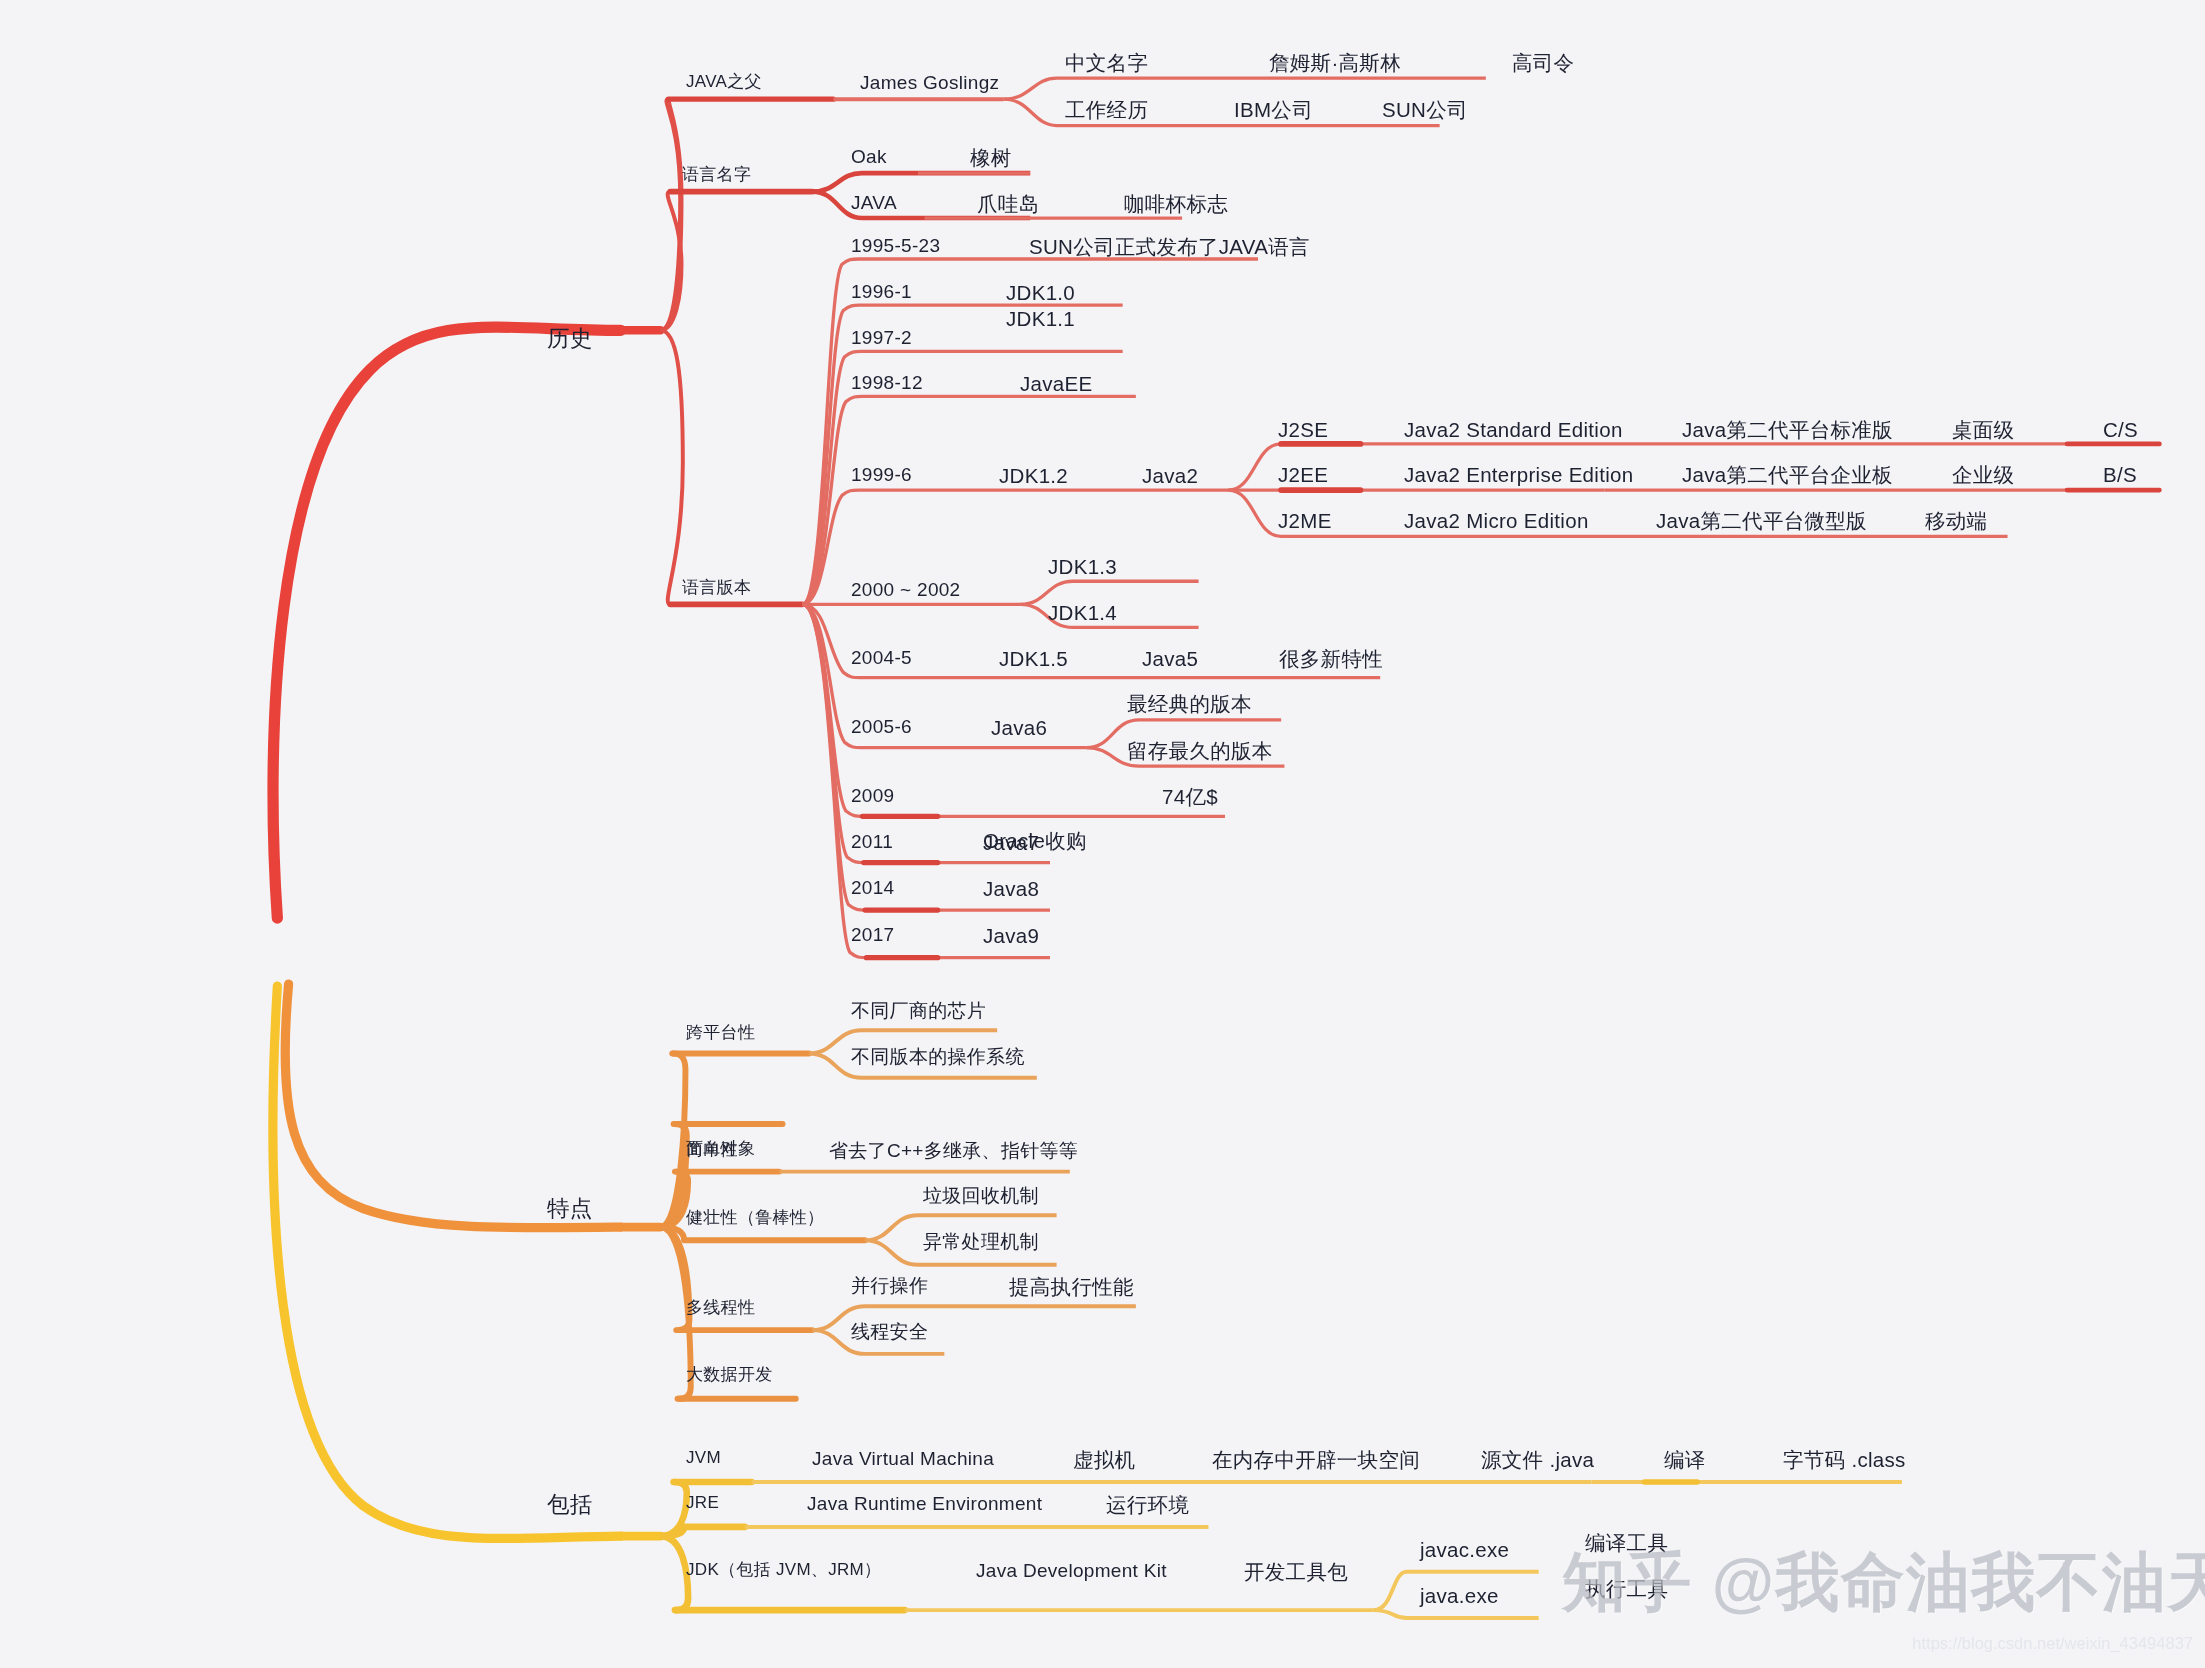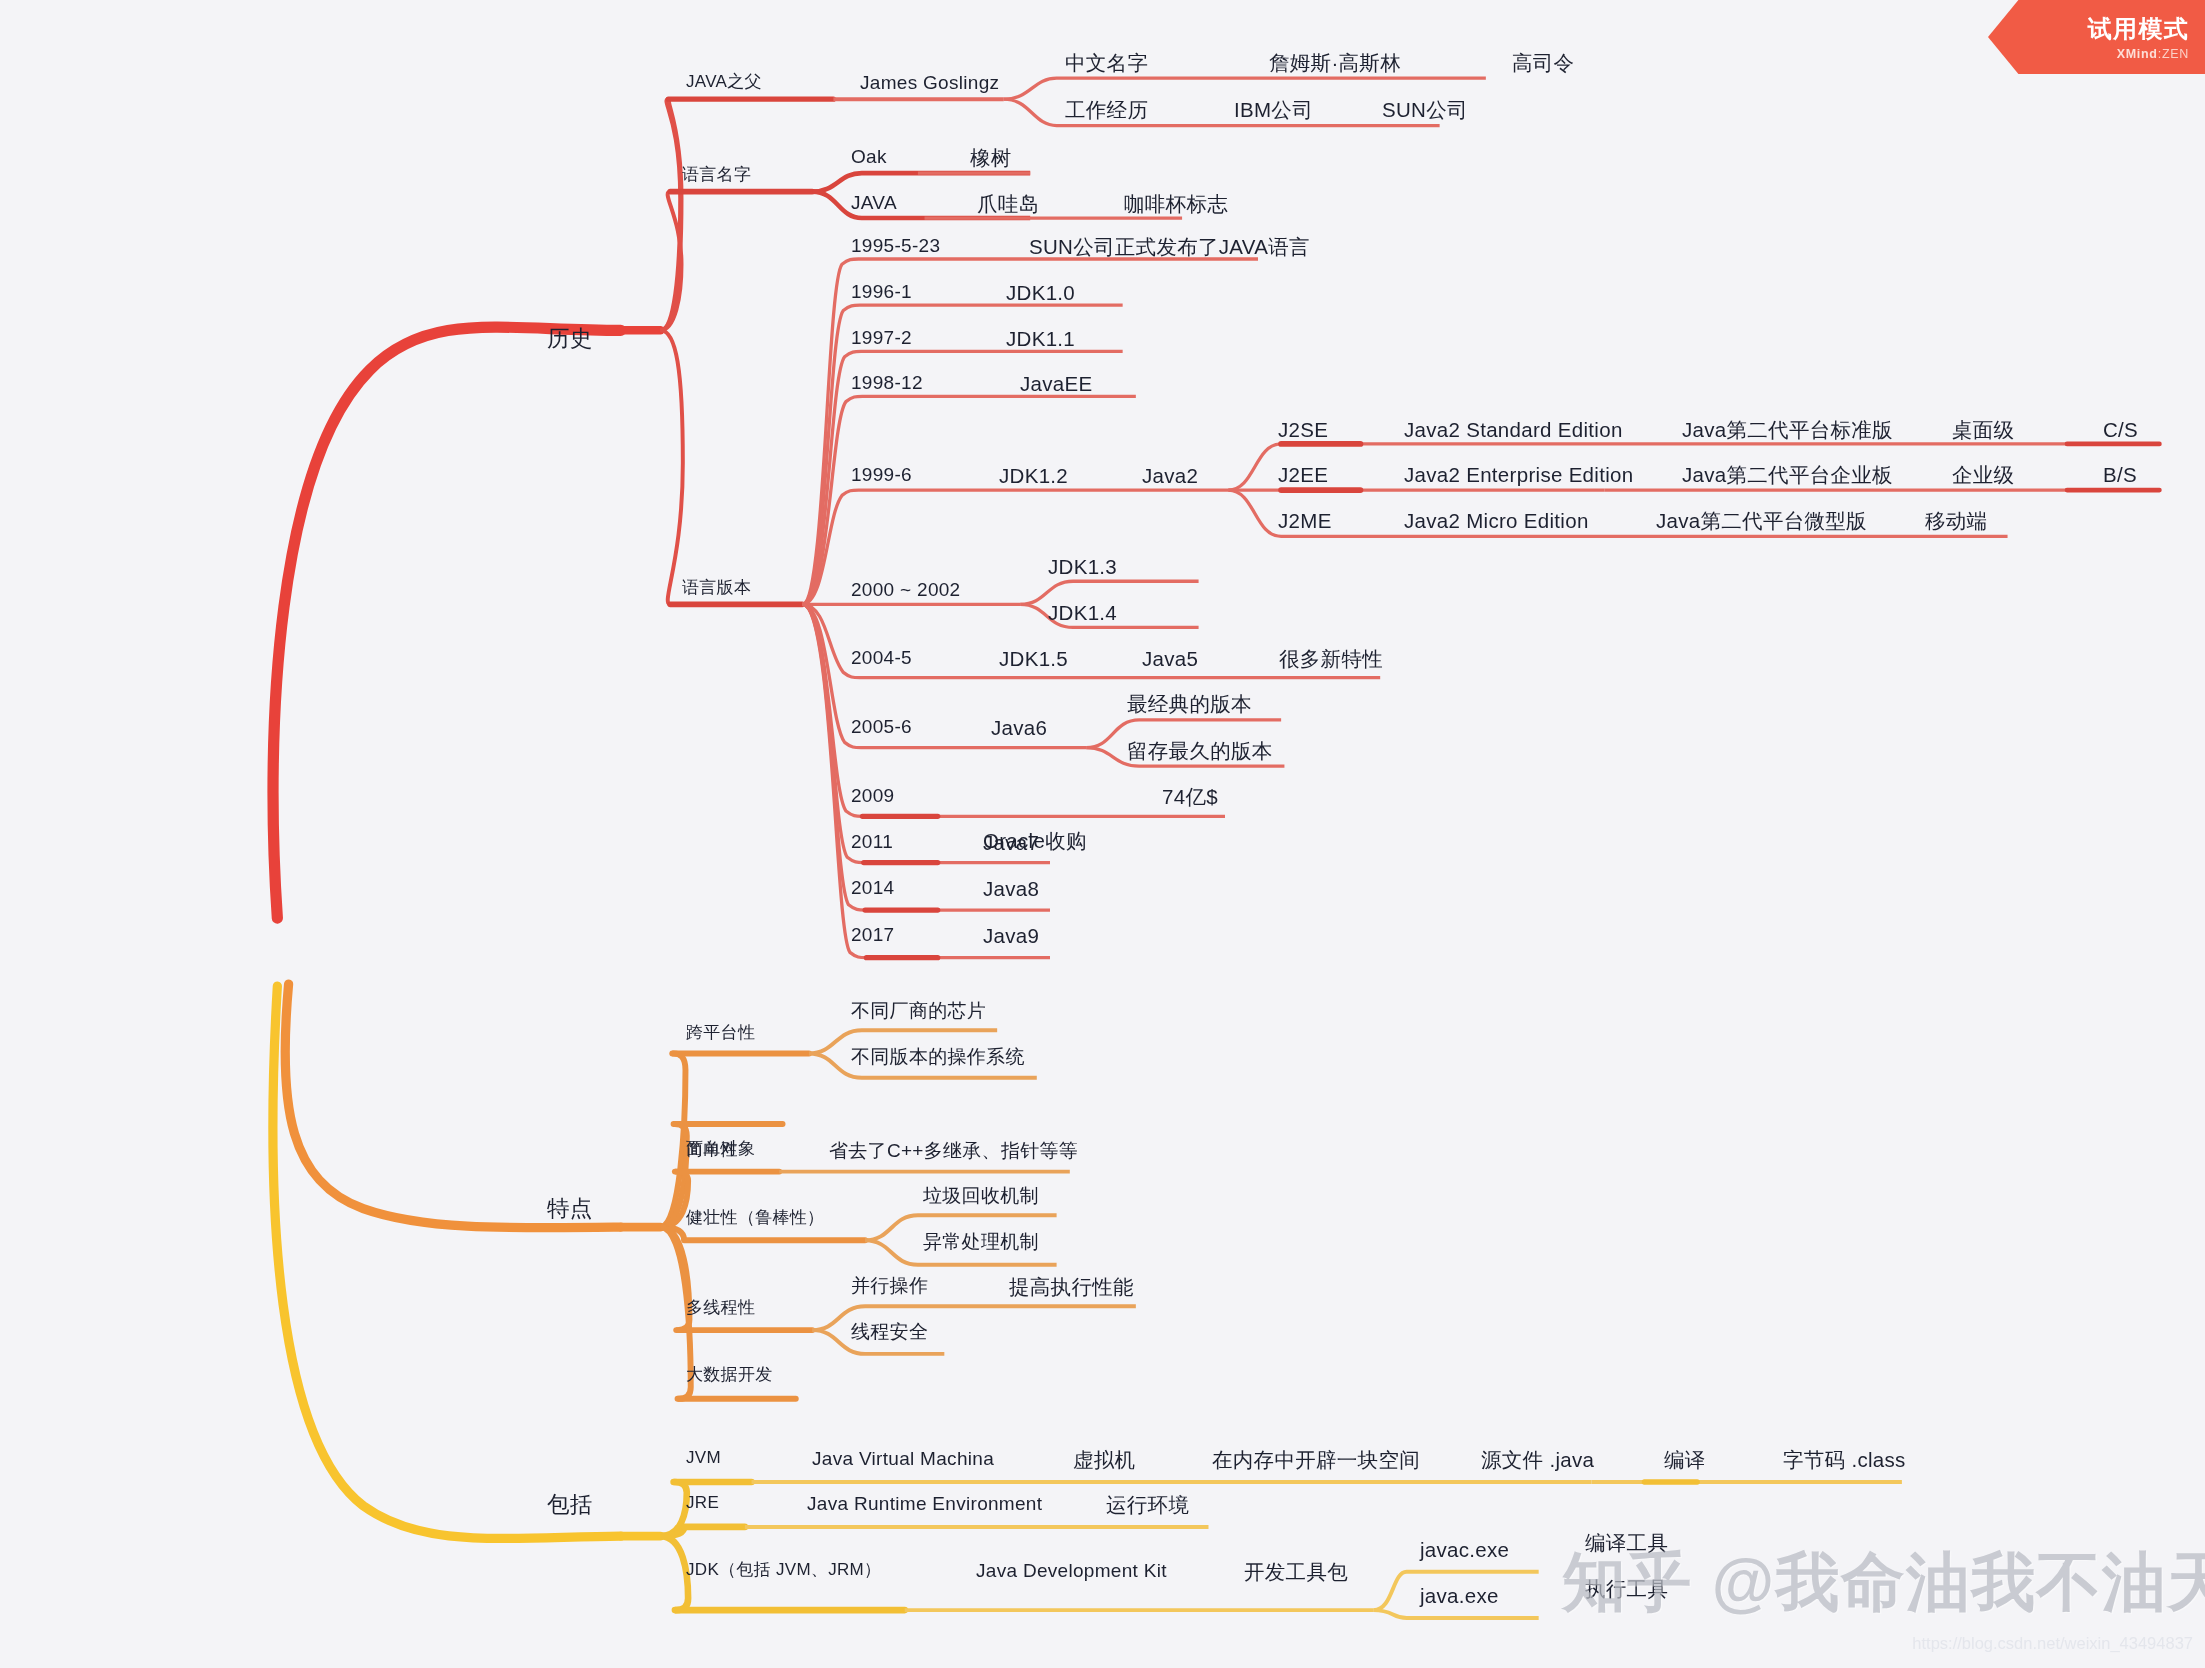--- a/index.html
+++ b/index.html
@@ -245,21 +245,21 @@
 
   <div class="node lvl2" style="left:682px; top:579px;">语言版本</div>
 
   <div class="node lvl3" style="left:851px; top:236px;">1995-5-23</div>
   <div class="node lvl4" style="left:1029px; top:236px;">SUN公司正式发布了JAVA语言</div>
 
   <div class="node lvl3" style="left:851px; top:282px;">1996-1</div>
   <div class="node lvl4" style="left:1006px; top:282px;">JDK1.0</div>
 
   <div class="node lvl3" style="left:851px; top:328px;">1997-2</div>
-  <div class="node lvl4" style="left:1006px; top:328px;">JDK1.1</div>
+  <div class="node lvl4" style="left:1006px; top:308px;">JDK1.1</div>
 
   <div class="node lvl3" style="left:851px; top:373px;">1998-12</div>
   <div class="node lvl4" style="left:1020px; top:373px;">JavaEE</div>
 
   <div class="node lvl3" style="left:851px; top:465px;">1999-6</div>
   <div class="node lvl4" style="left:999px; top:465px;">JDK1.2</div>
   <div class="node lvl5" style="left:1142px; top:465px;">Java2</div>
 
   <div class="node lvl5" style="left:1278px; top:419px;">J2SE</div>
   <div class="node lvl5" style="left:1404px; top:419px;">Java2 Standard Edition</div>
@@ -345,19 +345,15 @@
   <div class="node lvl3" style="left:976px; top:1561px;">Java Development Kit</div>
   <div class="node lvl4" style="left:1244px; top:1561px;">开发工具包</div>
   <div class="node lvl5" style="left:1420px; top:1539px;">javac.exe</div>
   <div class="node lvl5" style="left:1585px; top:1532px;">编译工具</div>
   <div class="node lvl5" style="left:1420px; top:1585px;">java.exe</div>
   <div class="node lvl5" style="left:1585px; top:1578px;">执行工具</div>
 
   <div id="watermark">知乎 @我命油我不油天</div>
   <div id="source-url">https://blog.csdn.net/weixin_43494837</div>
 
-  <div id="trial-badge">
-    <div class="badge-title">试用模式</div>
-    <div class="badge-sub"><span>XMind</span><span class="zen">:</span><span class="zen">ZEN</span></div>
-  </div>
 
 </div>
 
 
 </body></html>

